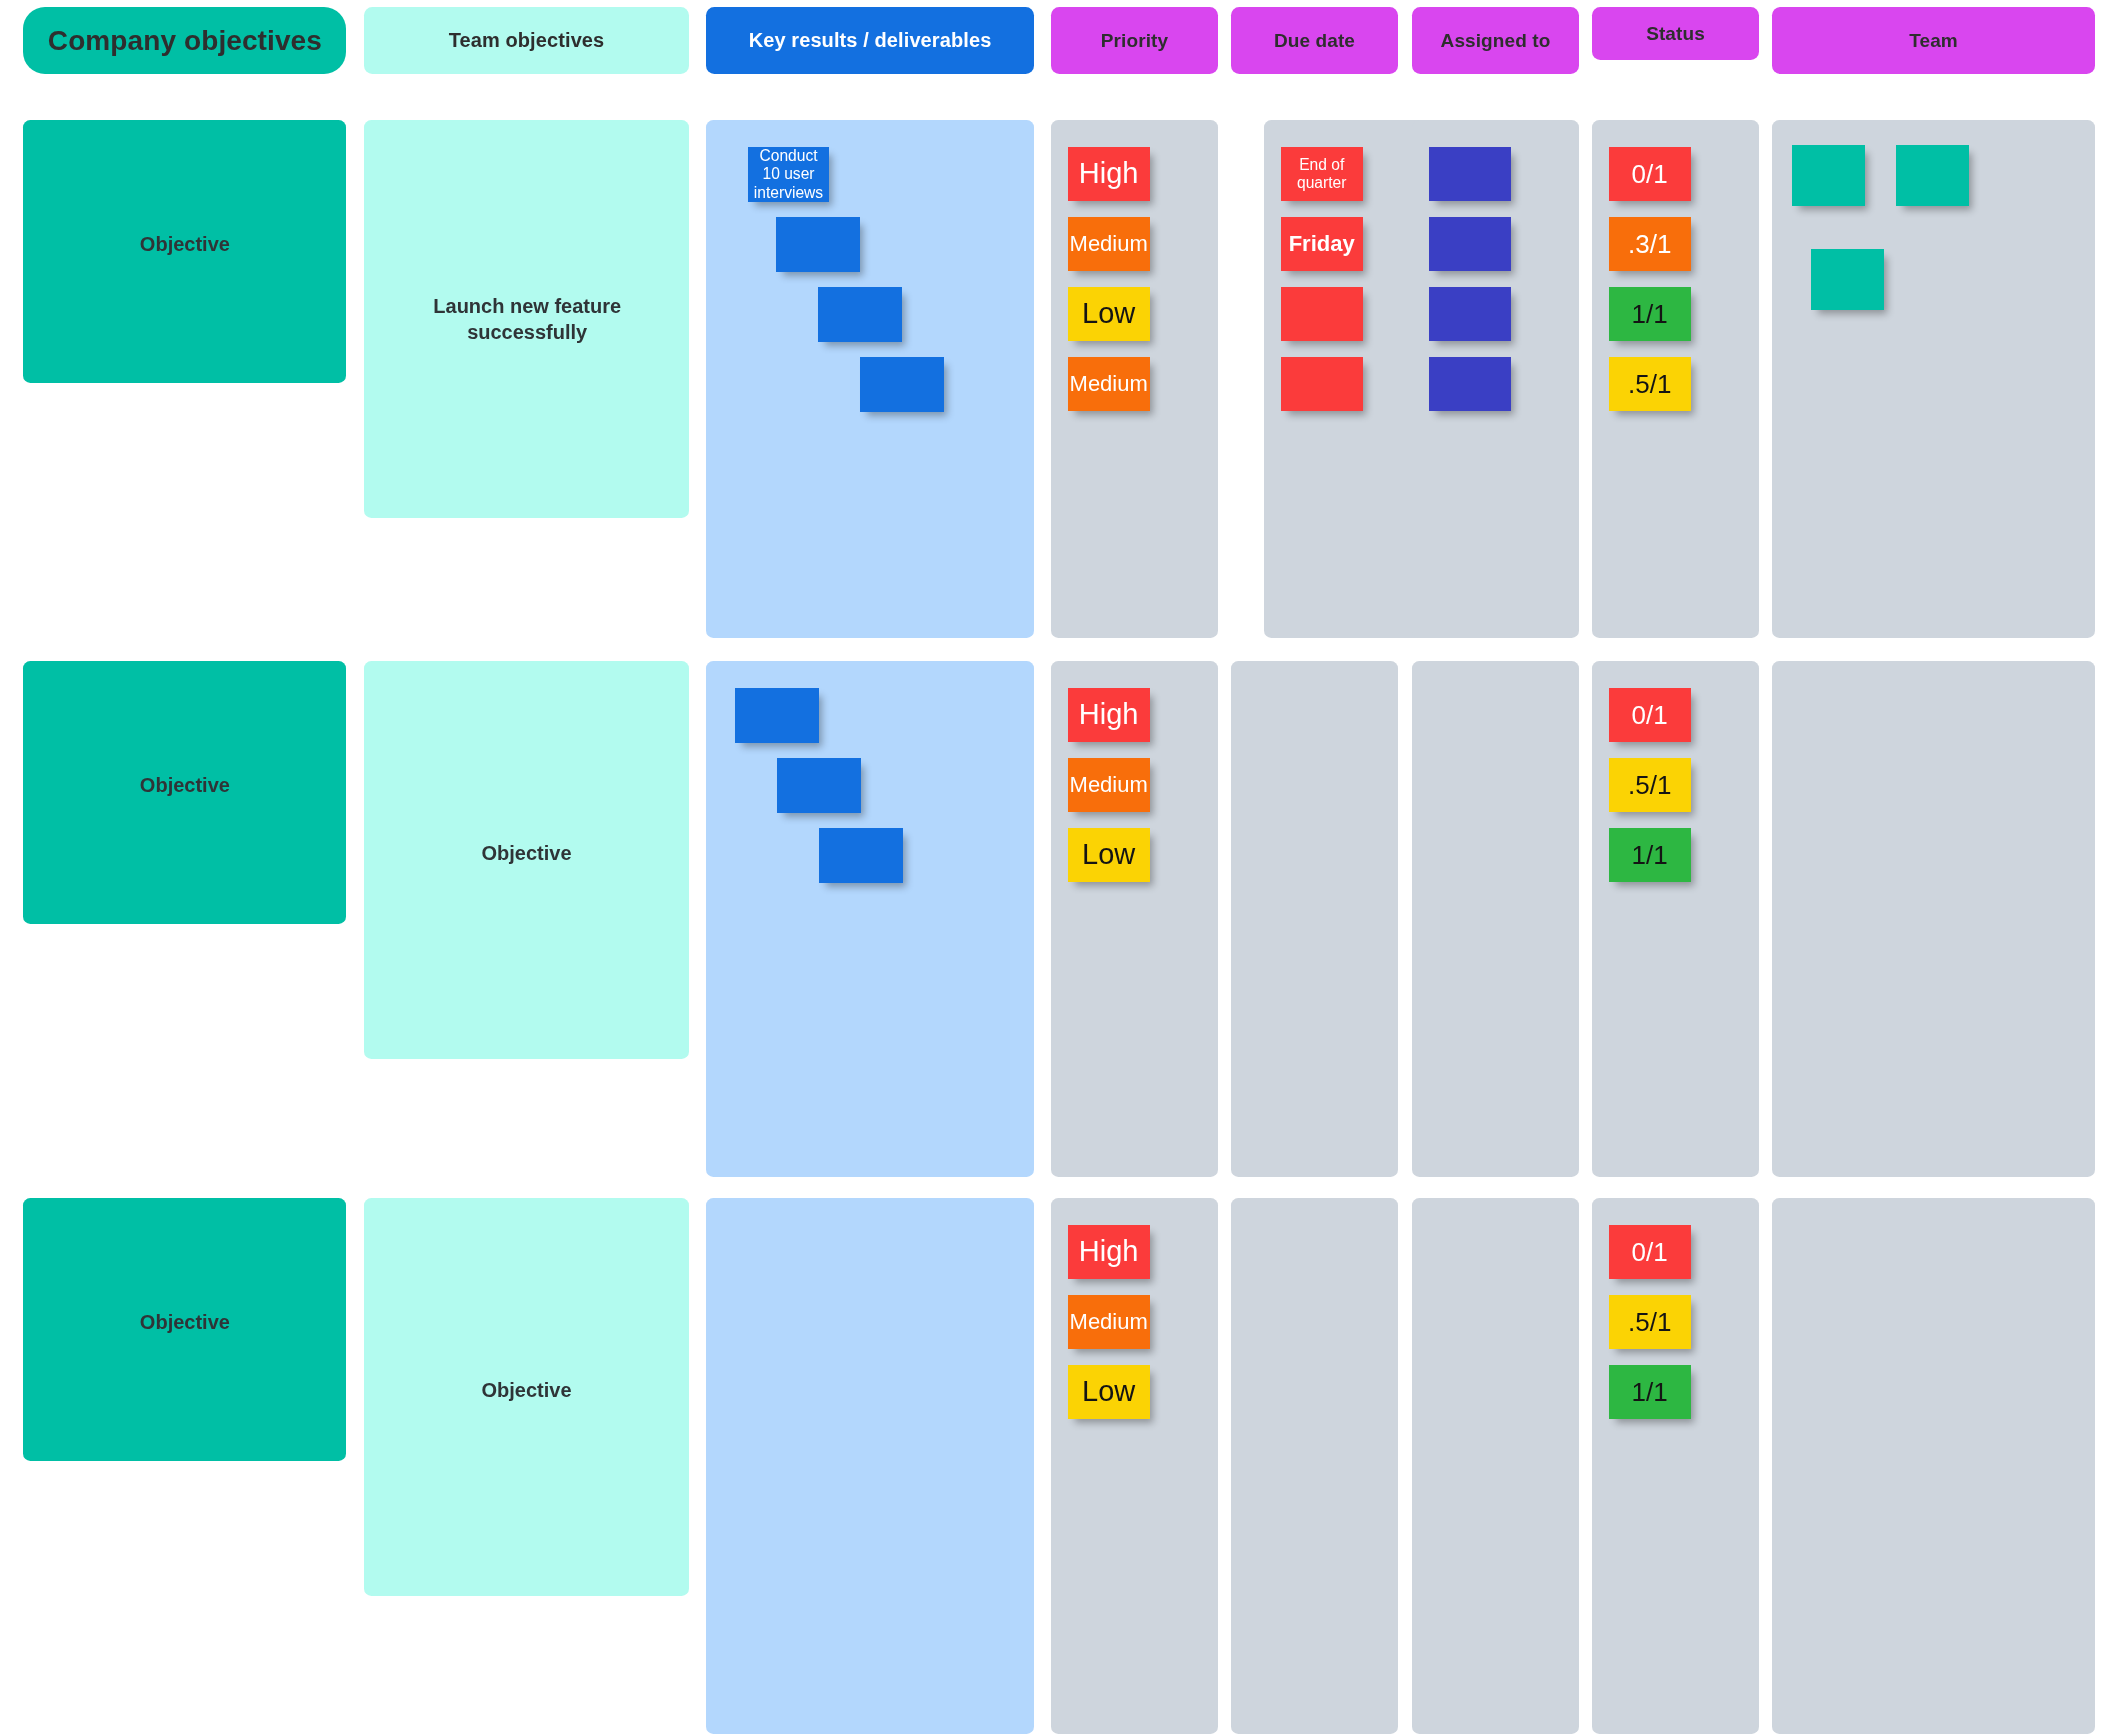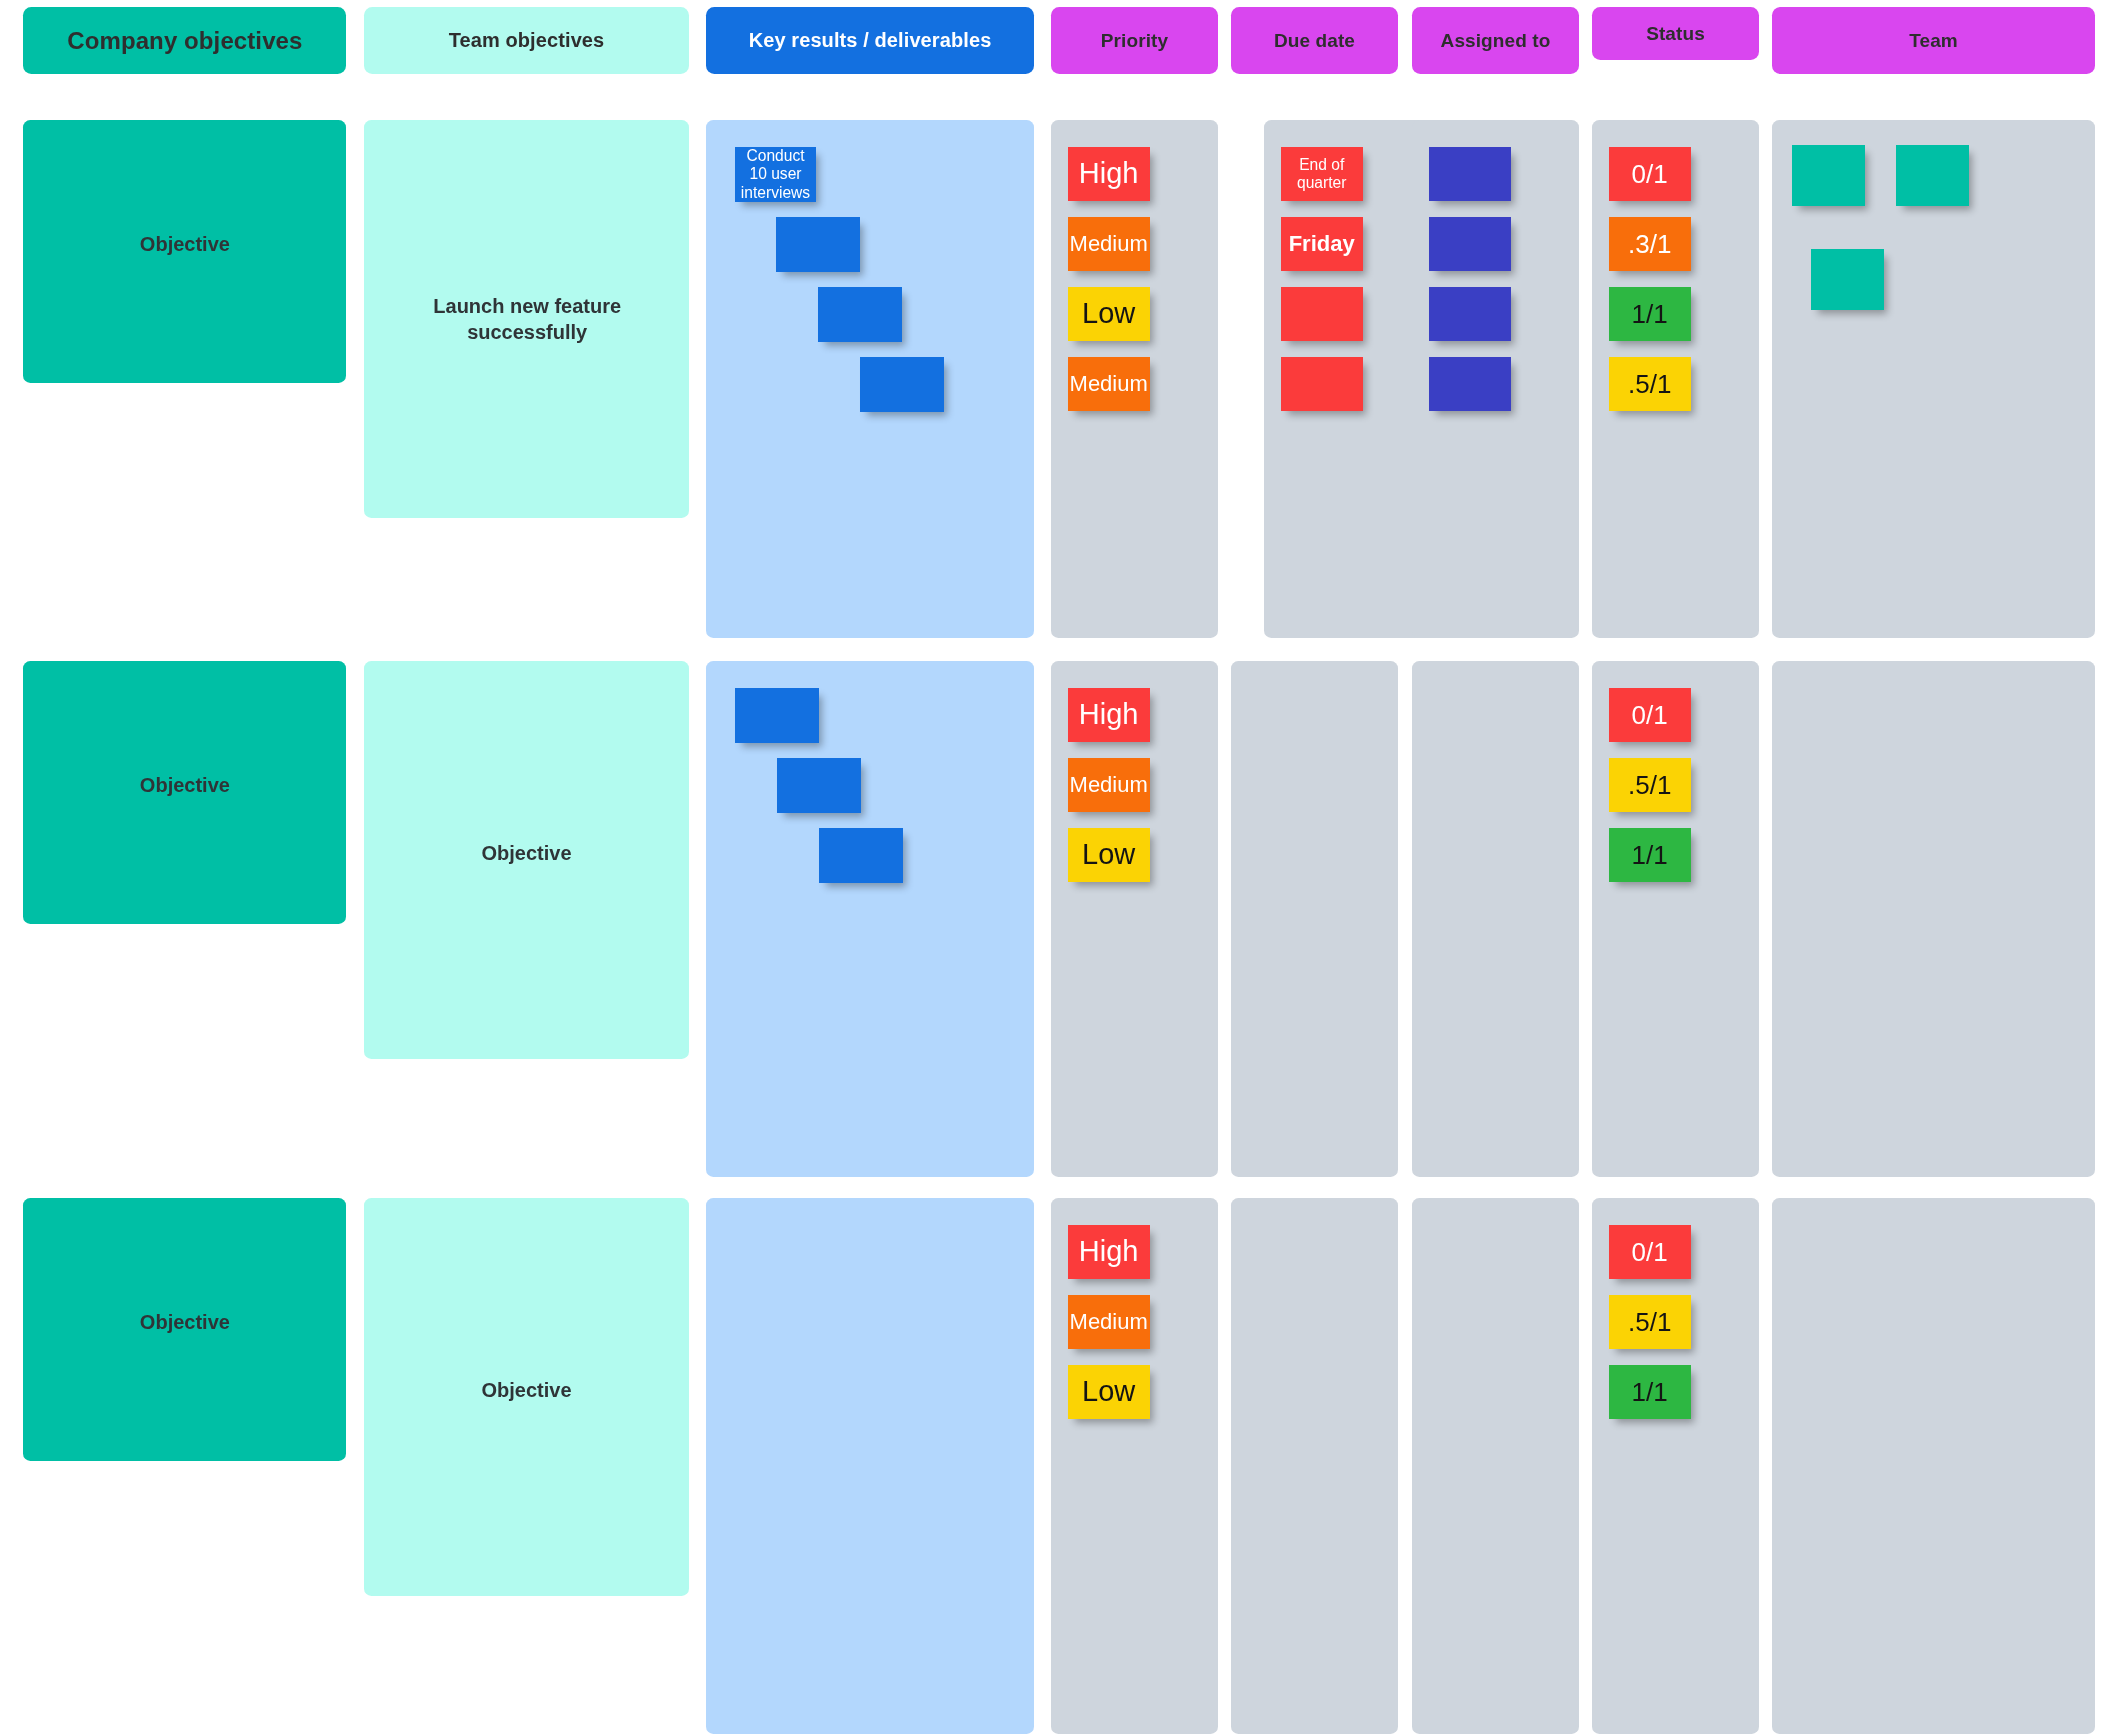--- a/index.html
+++ b/index.html
@@ -22,21 +22,21 @@
   .hdr {
     position: absolute;
     display: flex;
     align-items: center;
     justify-content: center;
     text-align: center;
     border-radius: 8.3px;
     font-weight: bold;
     letter-spacing: 0.1px;
   }
-  .hdr-company { background: #00bfa5; color: #2e2e2e; font-size: 24px; }
+  .hdr-company { background: #00bfa5; color: #2e2e2e; font-size: 28px; border-radius: 22px; }
   .hdr-team    { background: #b2fbef; color: #2e2e2e; font-size: 20px; }
   .hdr-key     { background: #1370e0; color: #ffffff; font-size: 20px; }
   .hdr-grey    { background: #d946ef; color: #2e2e2e; font-size: 19px; }
 
   
   .lane {
     position: absolute;
     border-radius: 7.3px;
   }
   .lane-teal   { background: #00bfa5; }
@@ -120,21 +120,21 @@
 
   <div class="lane lane-teal" style="left:23.4px; top:120px; width:323px; height:263px;">
     <div class="lane-label" style="top:112px;">Objective</div>
   </div>
 
   <div class="lane lane-mint" style="left:364px; top:120px; width:325px; height:398px;">
     <div class="lane-label" style="top:174px;padding-left:16px;">Launch new feature successfully</div>
   </div>
 
   <div class="lane lane-blue" style="left:706px; top:120px; width:328px; height:518px;">
-    <div class="sticky s-blue fs-sm" style="left:29px; top:27px; width:81px; height:55px;">Conduct 10 user interviews</div>
+    <div class="sticky s-blue fs-sm" style="left:42px; top:27px; width:81px; height:55px;">Conduct 10 user interviews</div>
     <div class="sticky s-blue fs-sm" style="left:70px; top:97px; width:84px; height:55px;"></div>
     <div class="sticky s-blue fs-sm" style="left:112px; top:167px; width:84px; height:55px;"></div>
     <div class="sticky s-blue fs-sm" style="left:154px; top:237px; width:84px; height:55px;"></div>
   </div>
 
   <div class="lane lane-grey" style="left:1051px; top:120px; width:167px; height:518px;">
     <div class="sticky s-red fs-xl" style="left:16.7px; top:27px;  width:82px; height:54px;">High</div>
     <div class="sticky s-orange fs-md" style="left:16.7px; top:97px; width:82px; height:54px;">Medium</div>
     <div class="sticky s-yellow fs-xl" style="left:16.7px; top:167px; width:82px; height:54px;">Low</div>
     <div class="sticky s-orange fs-md" style="left:16.7px; top:237px; width:82px; height:54px;">Medium</div>

